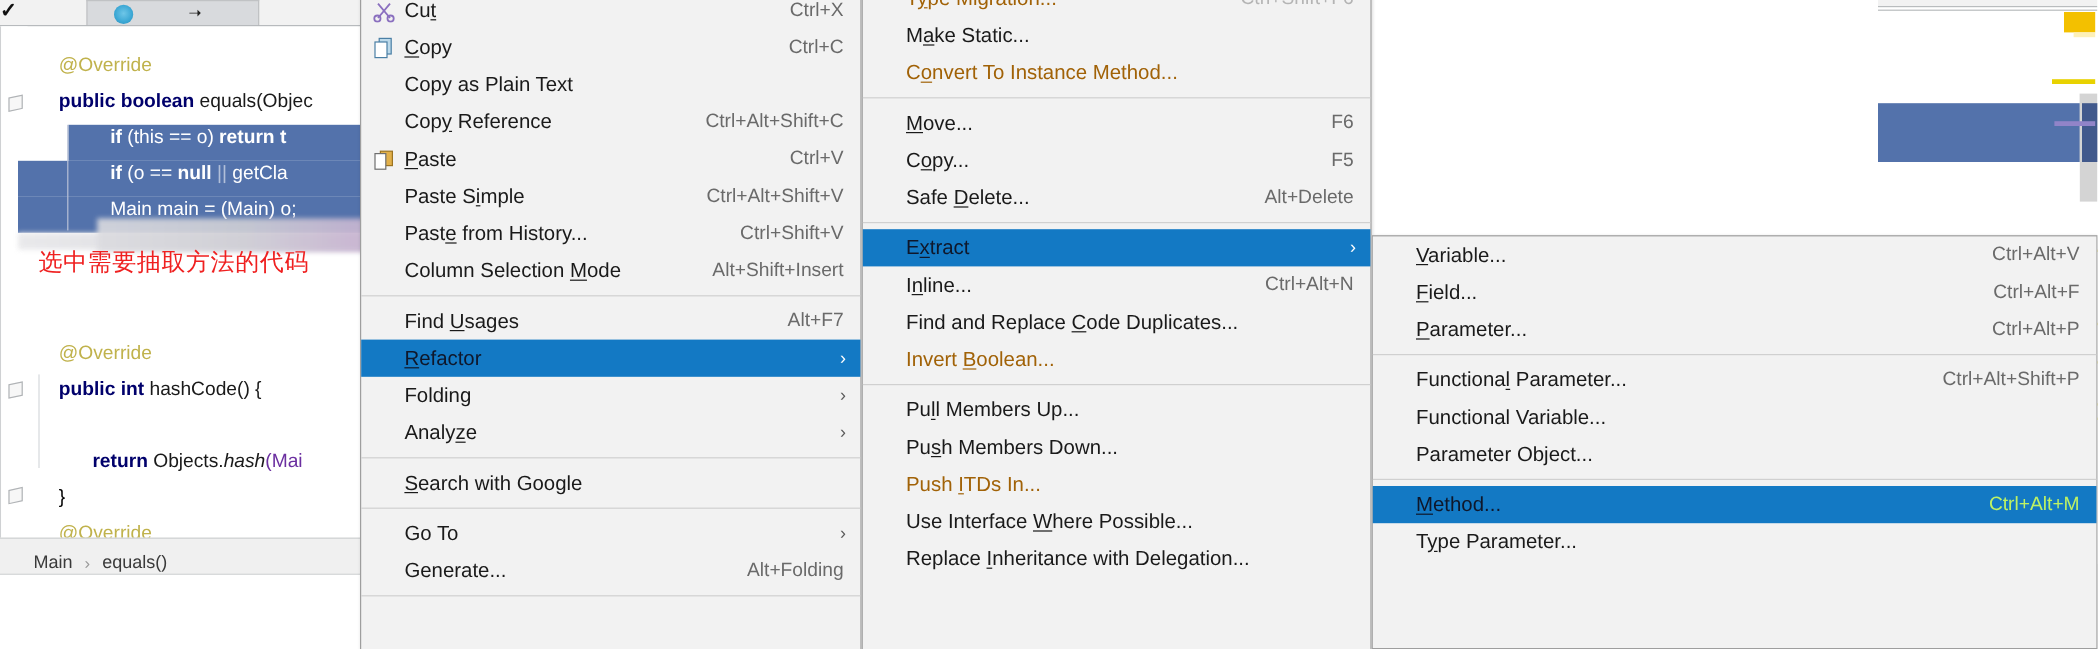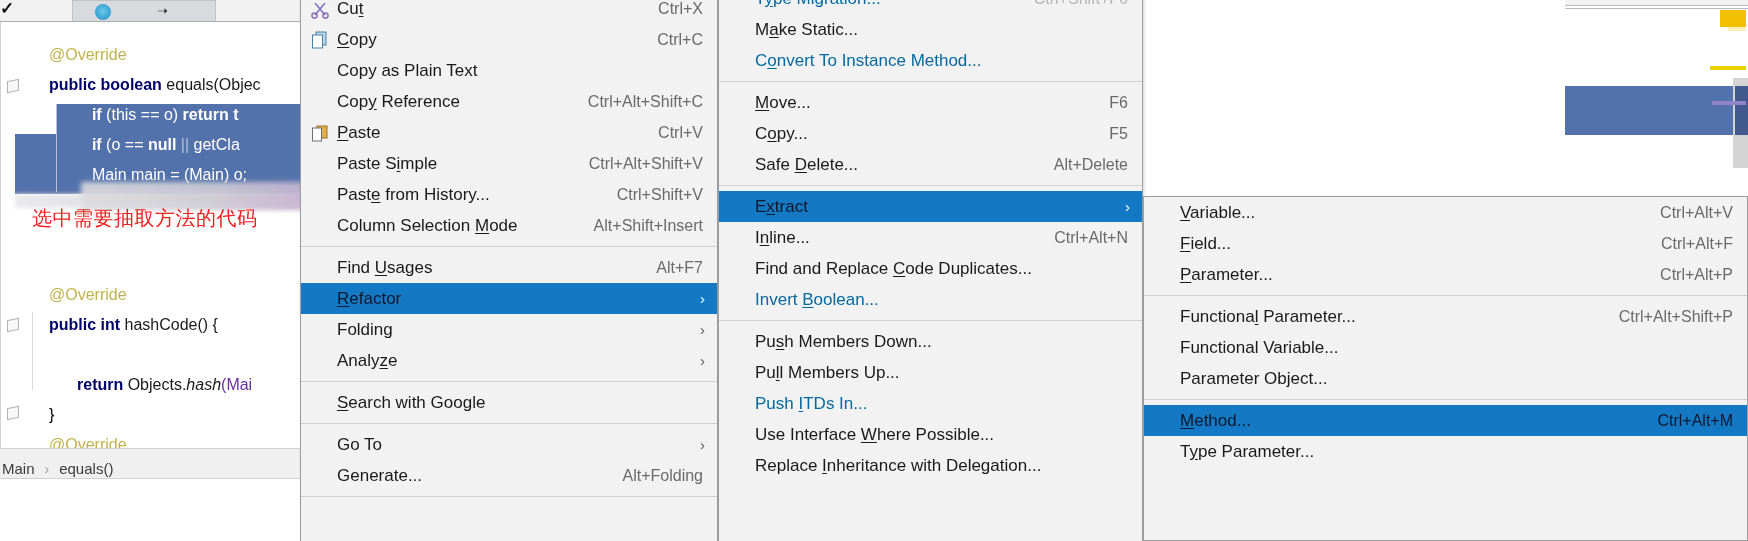--- a/index.html
+++ b/index.html
@@ -85,21 +85,21 @@
   .cn-note{
     position:absolute;left:32px;top:206px;
     color:#ef2020;font-size:20px;line-height:24px;
     font-family:"DejaVu Sans","Liberation Sans",sans-serif;
     letter-spacing:.5px;white-space:nowrap;
   }
   .breadcrumb{
     position:absolute;left:0;top:448px;width:301px;height:40px;
     background:#f0f0f0;border-top:1px solid #cfd1d3;
     display:flex;align-items:center;box-sizing:border-box;
-    padding-left:2px;
+    padding-left:28px;
   }
   .bc-item{font-size:15px;color:#3a3a3a;}
   .bc-sep{font-size:14px;color:#9a9a9a;margin:0 10px;}
   .statusbar{
     position:absolute;left:0;top:478px;width:301px;height:63px;
     background:#ffffff;border-top:1px solid #cfd1d3;
   }
 
   
   .rightpane{
@@ -159,25 +159,25 @@
   .mi .ic{
     width:36px;height:31px;flex:0 0 36px;position:relative;
   }
   .mi .lb{flex:1 1 auto;padding-right:14px;}
   .mi .sc{
     color:#6a6a6a;font-size:16px;padding-right:14px;flex:0 0 auto;
   }
   .mi .arw{
     flex:0 0 auto;padding-right:12px;color:#5a5a5a;font-size:15px;line-height:1;
   }
-  .mi.dis .lb{color:#0369a1;}
+  .mi.dis .lb{color:#a16207;}
   .mi.dis .sc{color:#b4b4b4;}
   .mi.sel-row{background:#1379c4;color:#ffffff;}
   .mi.sel-row .lb{color:#0f172a;}
-  .mi.sel-row .sc{color:#0f172a;}
+  .mi.sel-row .sc{color:#bef264;}
   .mi.sel-row .arw{color:#ffffff;}
   .sep{height:1px;background:#d0d0d0;margin:5px 0;}
   .u{text-decoration:underline;text-underline-offset:2px;}
 
   
   .ic-scissors,.ic-copy,.ic-paste{position:absolute;left:9px;top:6px;width:20px;height:20px;}
 
   #menu1{left:300px;top:-8px;width:418px;height:558px;}
   #menu2{left:718px;top:-18px;width:425px;height:578px;}
   #menu3{left:1143px;top:196px;width:605px;height:345px;}
@@ -406,25 +406,25 @@
         <span class="ic"></span>
         <span class="lb">Find and Replace <span class="u">C</span>ode Duplicates...</span>
       </div>
       <div class="mi dis">
         <span class="ic"></span>
         <span class="lb">Invert <span class="u">B</span>oolean...</span>
       </div>
       <div class="sep"></div>
       <div class="mi">
         <span class="ic"></span>
+        <span class="lb">Pu<span class="u">l</span>l Members Up...</span>
+      </div>
+      <div class="mi">
+        <span class="ic"></span>
         <span class="lb">Pu<span class="u">s</span>h Members Down...</span>
-      </div>
-      <div class="mi">
-        <span class="ic"></span>
-        <span class="lb">Pu<span class="u">l</span>l Members Up...</span>
       </div>
       <div class="mi dis">
         <span class="ic"></span>
         <span class="lb">Push <span class="u">I</span>TDs In...</span>
       </div>
       <div class="mi">
         <span class="ic"></span>
         <span class="lb">Use Interface <span class="u">W</span>here Possible...</span>
       </div>
       <div class="mi">

